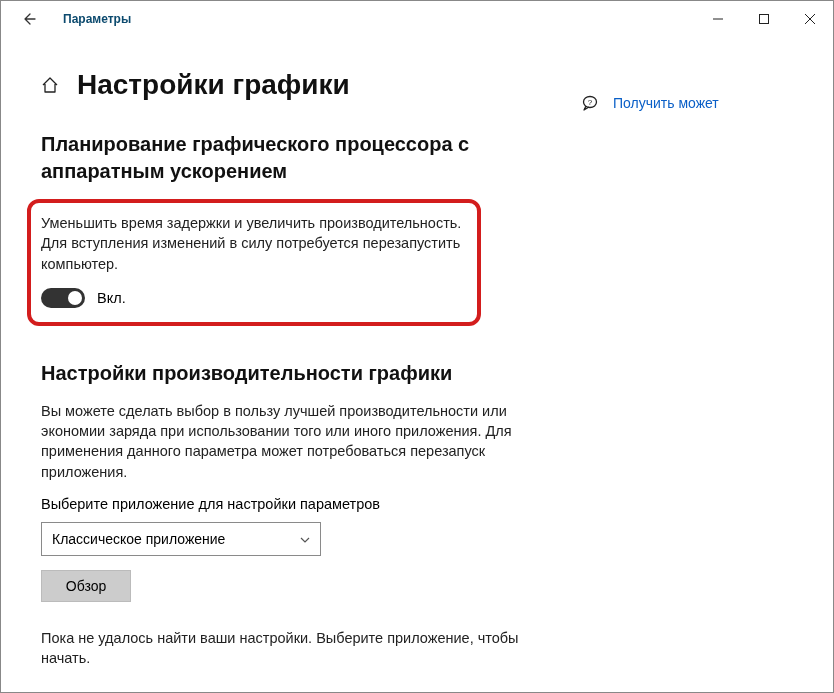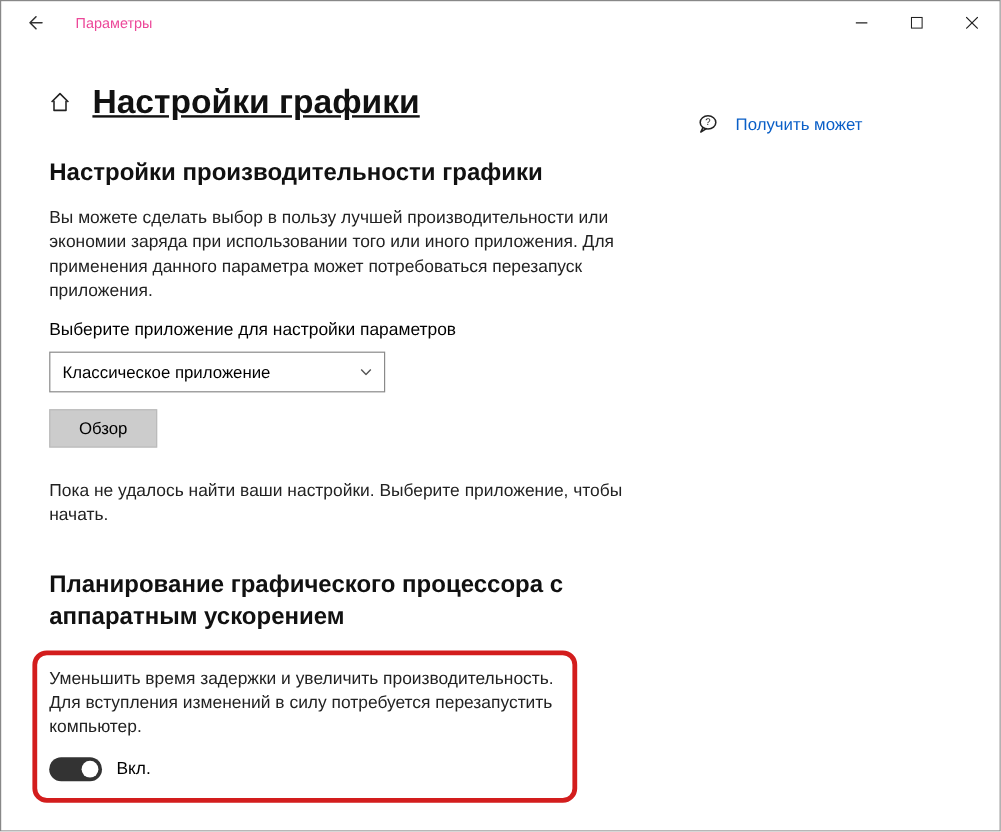--- a/index.html
+++ b/index.html
@@ -14,21 +14,22 @@
     background: #fff;
     border: 1px solid #888;
     position: relative;
     display: flex; flex-direction: column;
   }
   .titlebar {
     height: 36px;
     display: flex; align-items: center;
     padding-left: 10px;
     font-size: 12px;
-    color: #ec4899;
+    color: #0c4a6e;
+    font-weight: bold;
   }
   .titlebar .back {
     width: 36px; height: 36px;
     display: flex; align-items: center; justify-content: center;
     font-size: 14px;
   }
   .titlebar .title { margin-left: 16px; }
   .win-controls {
     margin-left: auto;
     display: flex;
@@ -45,21 +46,21 @@
     gap: 60px;
   }
   .main { flex: 0 0 480px; }
   .side { flex: 0 0 220px; padding-top: 25px; }
   .header-row {
     display: flex; align-items: center;
     gap: 18px;
     margin-bottom: 30px;
   }
   .home-icon { width: 18px; height: 18px; }
-  h1 { font-size: 28px; font-weight: 600; color: #111; text-decoration: underline; }
+  h1 { font-size: 28px; font-weight: 600; color: #111; }
   h2 { font-size: 20px; font-weight: 600; color: #111; margin-bottom: 14px; line-height: 1.35; }
   .section { margin-bottom: 34px; }
   .desc { font-size: 14.5px; color: #222; line-height: 1.4; margin-bottom: 14px; }
   .highlight-box {
     border: 4px solid #d31d1d;
     border-radius: 12px;
     padding: 10px 14px 14px 10px;
     margin-left: -14px;
     margin-right: 40px;
   }
@@ -142,44 +143,44 @@
       <div class="header-row">
         <span class="home-icon">
           <svg width="18" height="18" viewBox="0 0 18 18">
               <path d="M2 9 L9 2 L16 9 M4 8 V16 H14 V8" stroke="#222" stroke-width="1.3" fill="none" stroke-linejoin="round"></path>
             </svg>
         </span>
         <h1>Настройки графики</h1>
       </div>
 
       <div class="section">
+        <h2>Планирование графического процессора с аппаратным ускорением</h2>
+        <div class="highlight-box">
+          <p class="desc">Уменьшить время задержки и увеличить производительность. Для вступления изменений в силу потребуется перезапустить компьютер.</p>
+          <div class="toggle-row">
+            <div class="toggle"></div>
+            <span class="toggle-label">Вкл.</span>
+          </div>
+        </div>
+      </div>
+
+      <div class="section">
         <h2>Настройки производительности графики</h2>
         <p class="desc">Вы можете сделать выбор в пользу лучшей производительности или экономии заряда при использовании того или иного приложения. Для применения данного параметра может потребоваться перезапуск приложения.</p>
         <p class="label">Выберите приложение для настройки параметров</p>
         <div class="select">
           <span>Классическое приложение</span>
           <span class="chev">
             <svg width="10" height="6" viewBox="0 0 10 6">
                 <path d="M1 1 L5 5 L9 1" stroke="#555" stroke-width="1.2" fill="none"></path>
               </svg>
           </span>
         </div>
         <div class="btn">Обзор</div>
         <p class="desc">Пока не удалось найти ваши настройки. Выберите приложение, чтобы начать.</p>
-      </div>
-
-      <div class="section">
-        <h2>Планирование графического процессора с аппаратным ускорением</h2>
-        <div class="highlight-box">
-          <p class="desc">Уменьшить время задержки и увеличить производительность. Для вступления изменений в силу потребуется перезапустить компьютер.</p>
-          <div class="toggle-row">
-            <div class="toggle"></div>
-            <span class="toggle-label">Вкл.</span>
-          </div>
-        </div>
       </div>
 
     </div>
 
     <div class="side">
       <div class="side-link">
         <span class="ic">
           <svg width="18" height="18" viewBox="0 0 18 18">
               <ellipse cx="9" cy="8" rx="6.5" ry="5.5" stroke="#222" fill="none" stroke-width="1.3"></ellipse>
               <path d="M5 12 L3 16 L8 13" stroke="#222" fill="none" stroke-width="1.3" stroke-linejoin="round"></path>

